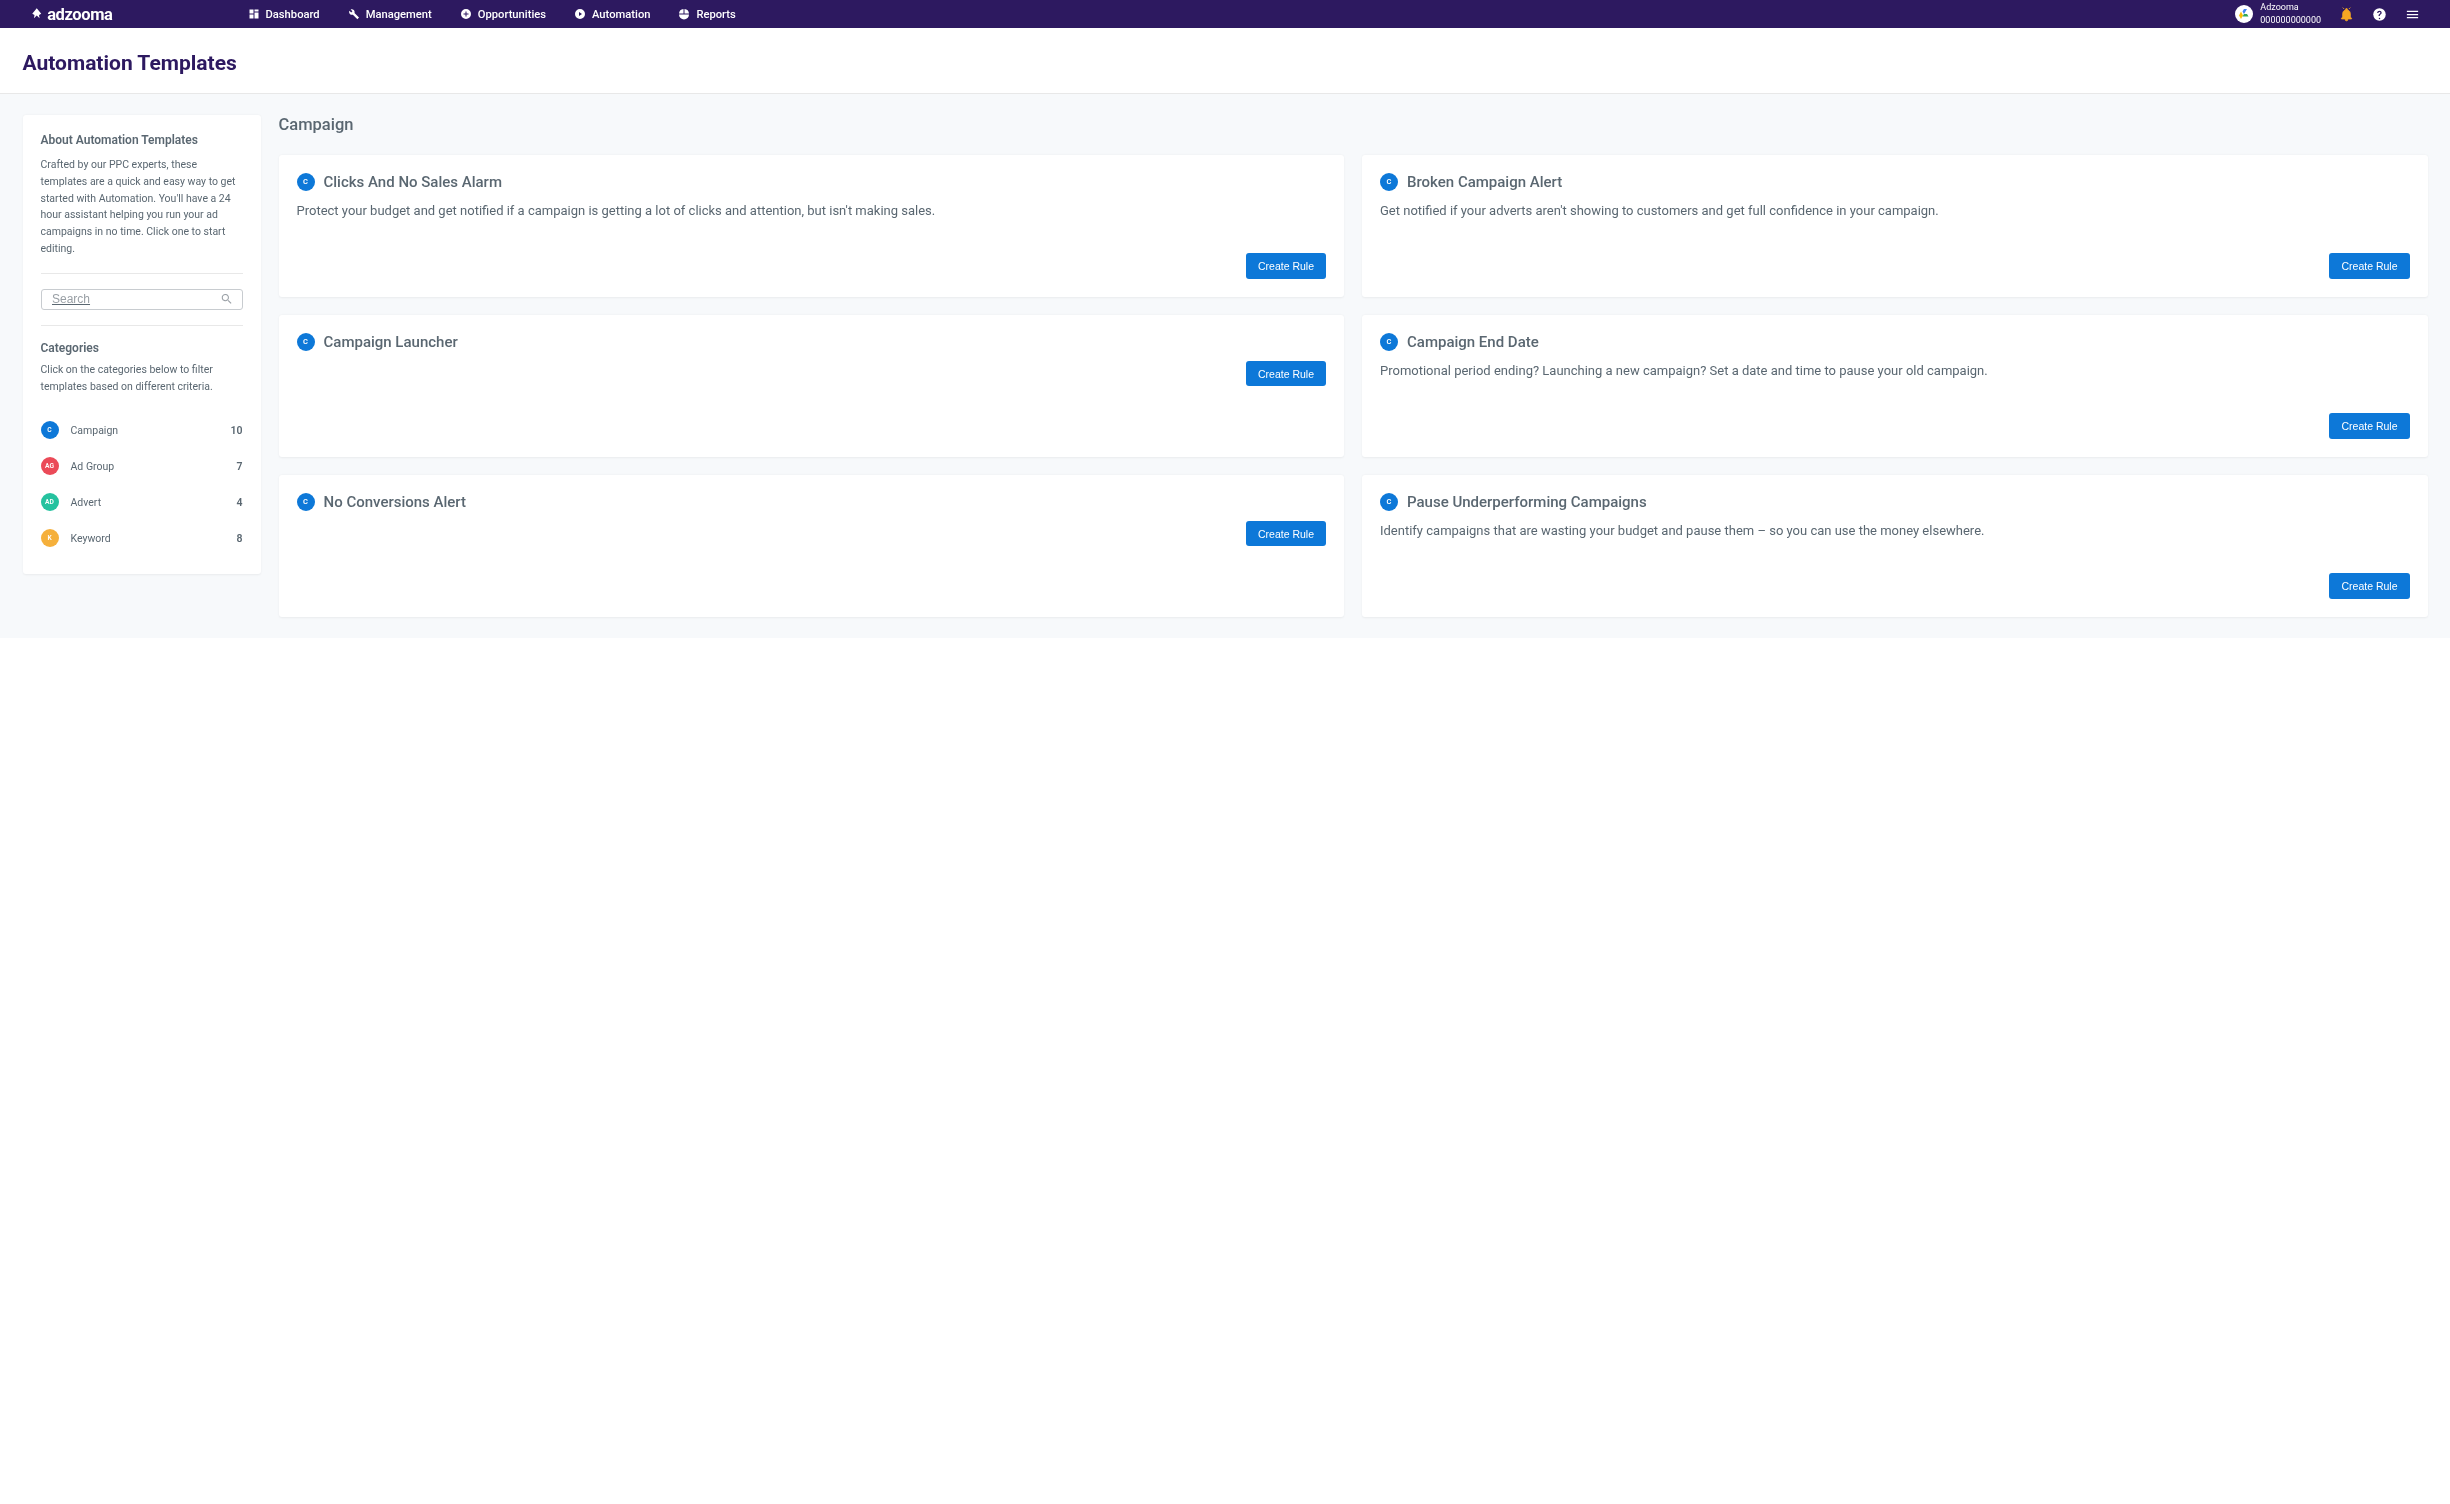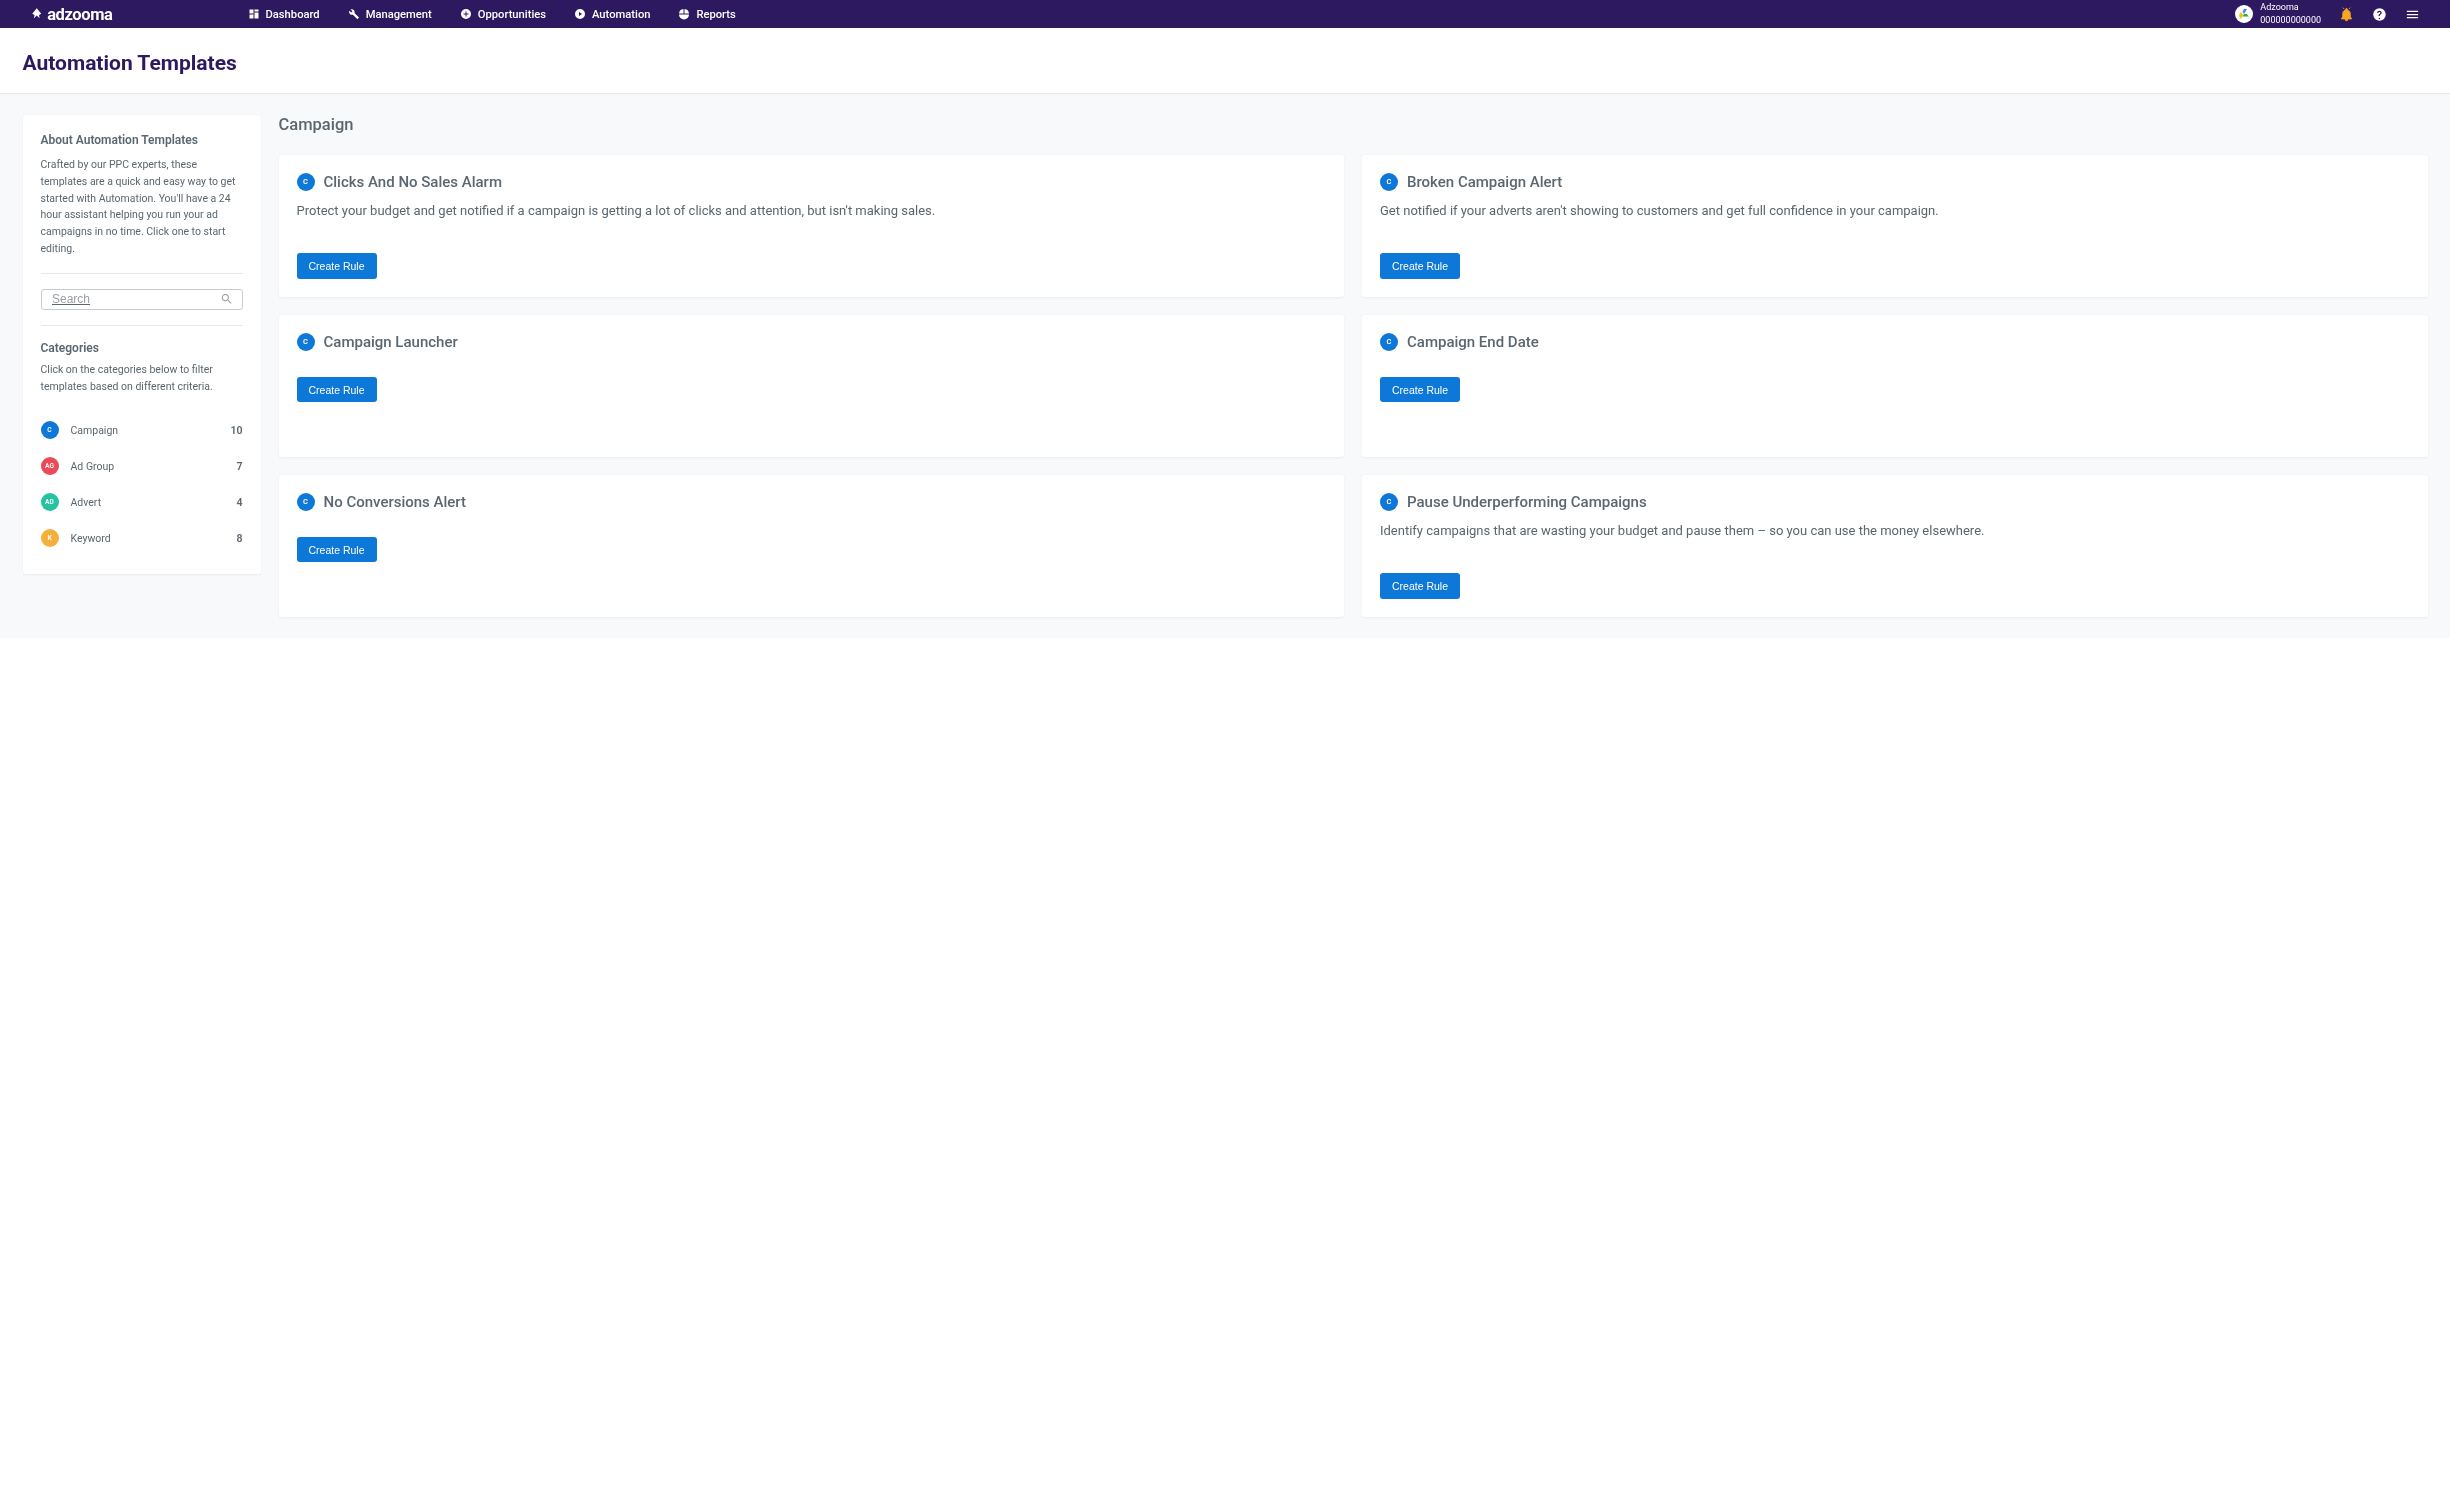--- a/index.html
+++ b/index.html
@@ -242,22 +242,22 @@
       color: #5a6771;
     }
     .card-desc {
       font-size: 13px;
       color: #5a6771;
       line-height: 1.55;
       flex: 1;
     }
     .card-footer {
       display: flex;
-      justify-content: flex-start;
-      margin-top: 16px;
+      justify-content: flex-end;
+      margin-top: 0;
     }
     .create-btn {
       background: #0d78d8;
       color: #fff;
       border: none;
       border-radius: 3px;
       padding: 6.7px 12px;
       font-size: 10.5px;
       font-weight: 500;
       cursor: pointer;
@@ -410,20 +410,21 @@
     </div>
     <div class="card-footer">
       <button class="create-btn">Create Rule</button>
     </div>
   </div>
         <div class="card">
     <div class="card-header">
       <div class="card-badge">C</div>
       <div class="card-title">Campaign End Date</div>
     </div>
+    <p class="card-desc">Promotional period ending? Launching a new campaign? Set a date and time to pause your old campaign.</p>
     <div class="card-footer">
       <button class="create-btn">Create Rule</button>
     </div>
   </div>
         <div class="card">
     <div class="card-header">
       <div class="card-badge">C</div>
       <div class="card-title">No Conversions Alert</div>
     </div>
     <div class="card-footer">

